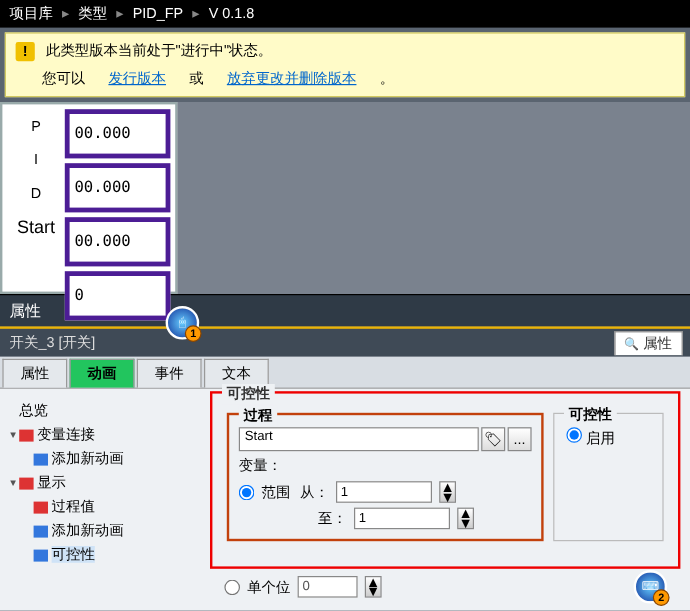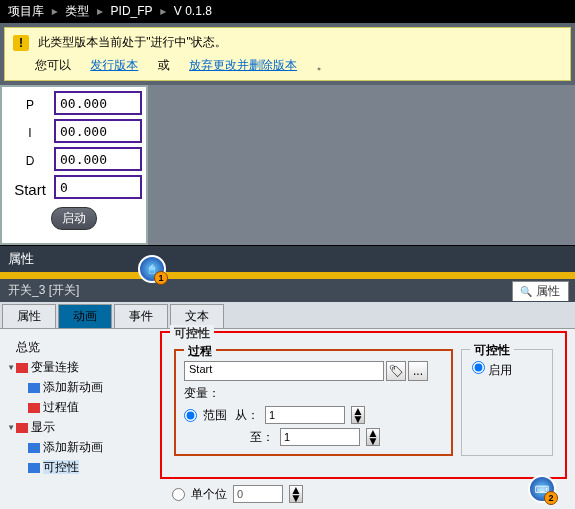--- a/index.html
+++ b/index.html
@@ -9,35 +9,35 @@
 .alert{background:#fffbc8;border:1px solid #d0c860;margin:4px;padding:6px 8px;font-size:12px}
 .alert-icon{display:inline-block;width:16px;height:16px;background:#f0c000;border-radius:2px;color:#000;text-align:center;font-weight:bold;line-height:16px;margin-right:6px;vertical-align:middle}
 .alert a{color:#0066cc;text-decoration:underline;margin:0 16px}
 .workspace{display:flex;height:160px}
 .pid-panel{background:#fff;border:2px solid #9aa;padding:4px;display:flex;flex-direction:column}
 .pid-rows{display:flex}
 .pid-labels{display:flex;flex-direction:column;font-family:serif;font-size:18px;width:48px}
 .pid-labels span{height:28px;display:flex;align-items:center;justify-content:center}
 .pid-labels .start-lbl{font-size:15px}
 .pid-inputs{display:flex;flex-direction:column;gap:2px}
-.pid-inputs input{width:88px;height:24px;border:2px solid #4c1d95;padding:2px 4px;font-family:monospace;font-size:13px;margin-bottom:2px}
+.pid-inputs input{width:88px;height:41px;border:4px solid #4c1d95;padding:2px 4px;font-family:monospace;font-size:13px;margin-bottom:2px}
 .pid-btns{margin-top:4px;text-align:center}
 .pid-btns .row2{margin-top:4px}
 .btn3d{display:inline-block;background:linear-gradient(#6a6e78,#4a4e58);color:#fff;border:1px solid #333;border-radius:11px;padding:2px 10px;font-size:12px;margin:0 2px}
 .btn3d.sel{outline:1px dashed #3af;outline-offset:1px}
 .gray-fill{flex:1;background:#7a828e}
 .prop-hdr{background:#2f3a46;color:#fff;padding:4px 8px;font-size:13px;border-top:1px solid #000}
-.sub-hdr{background:#3f4a56;color:#ddd;padding:3px 8px;font-size:12px;border-top:7px solid #eab308;position:relative}
+.sub-hdr{background:#3f4a56;color:#ddd;padding:3px 8px;font-size:12px;border-top:2px solid #eab308;position:relative}
 .sub-hdr .prop-tab{position:absolute;right:6px;top:2px;background:#fff;border:1px solid #888;border-bottom:none;padding:1px 8px;color:#333}
 .sub-hdr .prop-tab::before{content:"🔍";font-size:10px;margin-right:3px}
 .tabs{background:#d8dde3;display:flex;border-bottom:1px solid #999;padding-top:2px}
 .tab{padding:3px 14px;border:1px solid #999;border-bottom:none;background:#e4e8ec;margin-left:2px;cursor:pointer}
-.tab.active{background:#0369a1;font-weight:normal}
+.tab.active{background:#22c55e;font-weight:bold}
 .lower{display:flex;background:#eef1f4;height:185px}
-.tree{width:160px;padding:8px 6px;font-size:12px;line-height:20px}
+.tree{width:175px;padding:8px 6px;font-size:12px;line-height:20px}
 .tree .node{white-space:nowrap}
 .tree .exp{display:inline-block;width:10px;text-align:center;color:#555;font-family:monospace}
 .tree .ficon{display:inline-block;width:12px;height:10px;margin-right:3px;vertical-align:middle}
 .ficon.red{background:#d33}
 .ficon.blue{background:#37d}
 .tree .hl{background:#cfe3f7}
 .right-pane{flex:1;position:relative;padding:6px}
 .redbox{position:absolute;left:0;top:2px;right:8px;height:148px;border:2px solid #e00;padding:10px 12px 6px}
 .grp-title{position:absolute;top:-8px;left:8px;background:#eef1f4;padding:0 4px;font-weight:bold;color:#333}
 .proc-box{border:2px solid #c2410c;padding:8px;margin-top:6px;position:relative;display:flex}
@@ -121,22 +121,22 @@
   <div class="tab active">动画</div>
   <div class="tab">事件</div>
   <div class="tab">文本</div>
 </div>
 
 <div class="lower">
   <div class="tree">
     <div class="node"><span class="exp"></span><span>总览</span></div>
     <div class="node"><span class="exp">▾</span><span class="ficon red"></span><span>变量连接</span></div>
     <div class="node" style="padding-left:22px"><span class="ficon blue"></span><span>添加新动画</span></div>
+    <div class="node"><span class="exp">▾</span><span class="ficon red"></span><span>显示</span></div>
     <div class="node" style="padding-left:22px"><span class="ficon red"></span><span>过程值</span></div>
-    <div class="node"><span class="exp">▾</span><span class="ficon red"></span><span>显示</span></div>
     <div class="node" style="padding-left:22px"><span class="ficon blue"></span><span>添加新动画</span></div>
     <div class="node" style="padding-left:22px"><span class="ficon blue"></span><span class="hl">可控性</span></div>
   </div>
 
   <div class="right-pane">
     <div class="redbox">
       <span class="grp-title">可控性</span>
       <div style="display:flex">
         <div class="proc-box" style="flex:1;position:relative">
           <span class="proc-title">过程</span>

